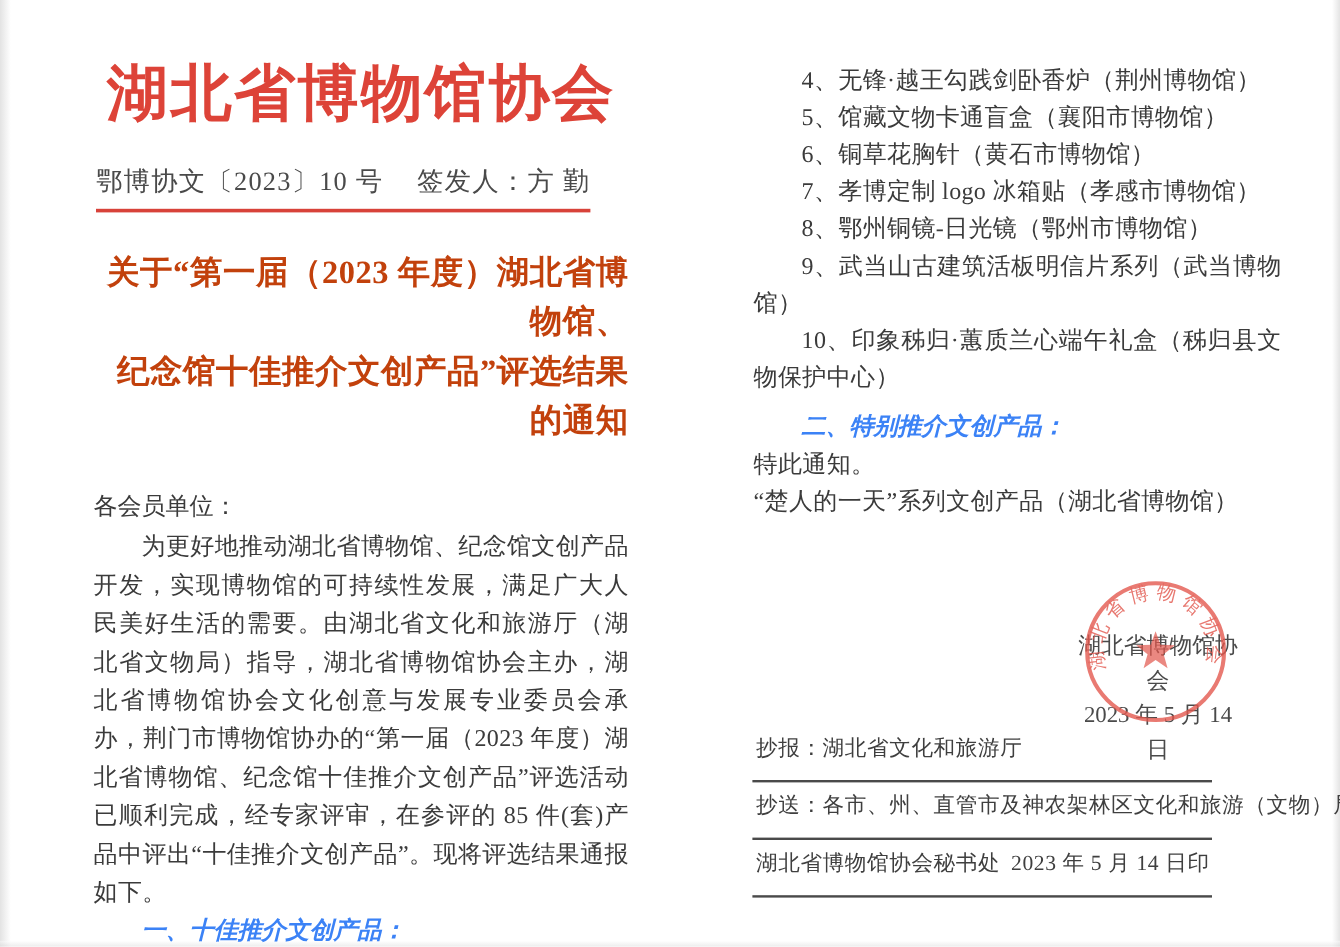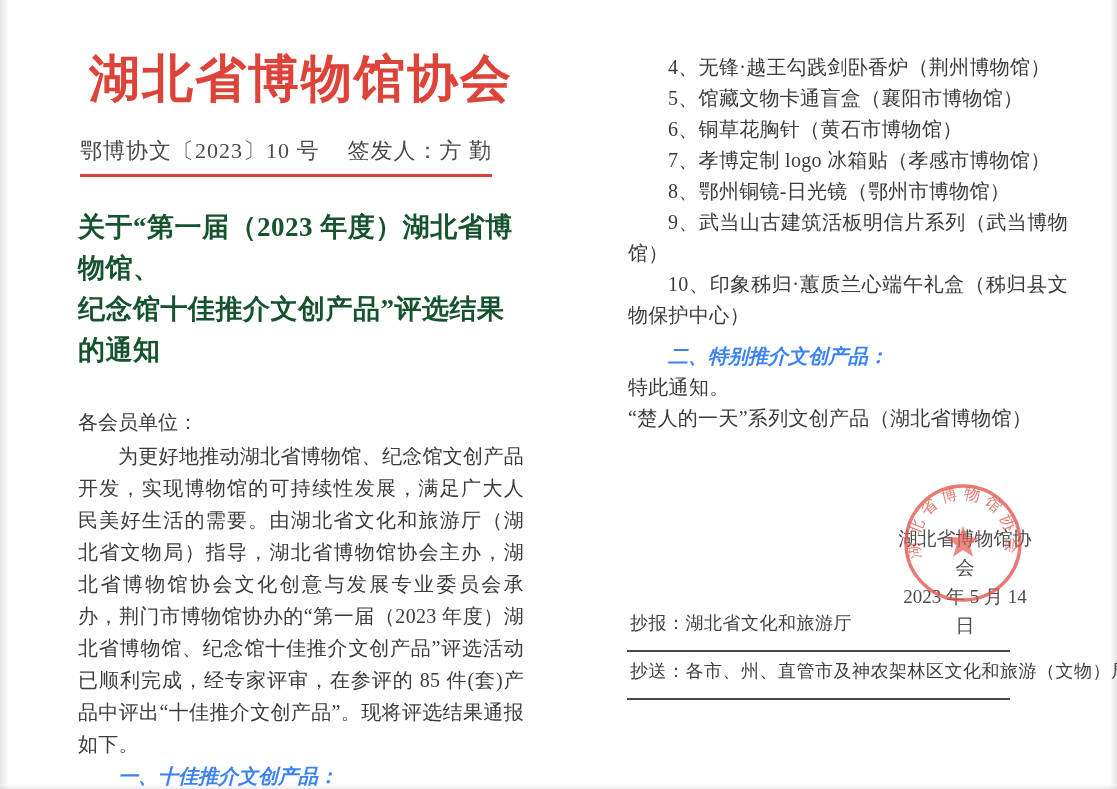--- a/index.html
+++ b/index.html
@@ -38,22 +38,23 @@
     font-size: 22px;
     color: #4a4a4a;
     letter-spacing: 1px;
   }
   .red-rule { width: 412px; height: 3px; background: #d8423a; margin: 8px 0 0 2px; }
   .doc-title {
     margin-top: 30px;
     font-weight: bold;
     font-size: 27px;
     line-height: 41px;
-    color: #14532d;
+    color: #c2410c;
     letter-spacing: 0.5px;
+    text-align: right;
   }
   .salutation { margin-top: 35px; font-size: 20px; line-height: 32px; }
   .body-para {
     margin-top: 2px;
     font-size: 20px;
     line-height: 32px;
     text-align: justify;
     text-indent: 2em;
     letter-spacing: 0.3px;
   }
@@ -142,14 +143,18 @@
       <path id="sealArc" d="M 20.7,77 A 44 44 0 1 1 103.3,77" fill="none"></path>
     </defs>
     <text font-size="16" fill="#e2564c" opacity="0.9" letter-spacing="5" font-family="Liberation Serif, serif">
       <textPath href="#sealArc" startOffset="50%" text-anchor="middle">湖北省博物馆协会</textPath>
     </text>
   </svg>
 
   <div class="footer">
     <div class="footer-row">抄报：湖北省文化和旅游厅</div>
     <div class="footer-row">抄送：各市、州、直管市及神农架林区文化和旅游（文物）局</div>
+    <div class="footer-row split">
+      <span>湖北省博物馆协会秘书处</span>
+      <span>2023 年 5 月 14 日印</span>
+    </div>
   </div>
 </div>
 
 </body></html>

